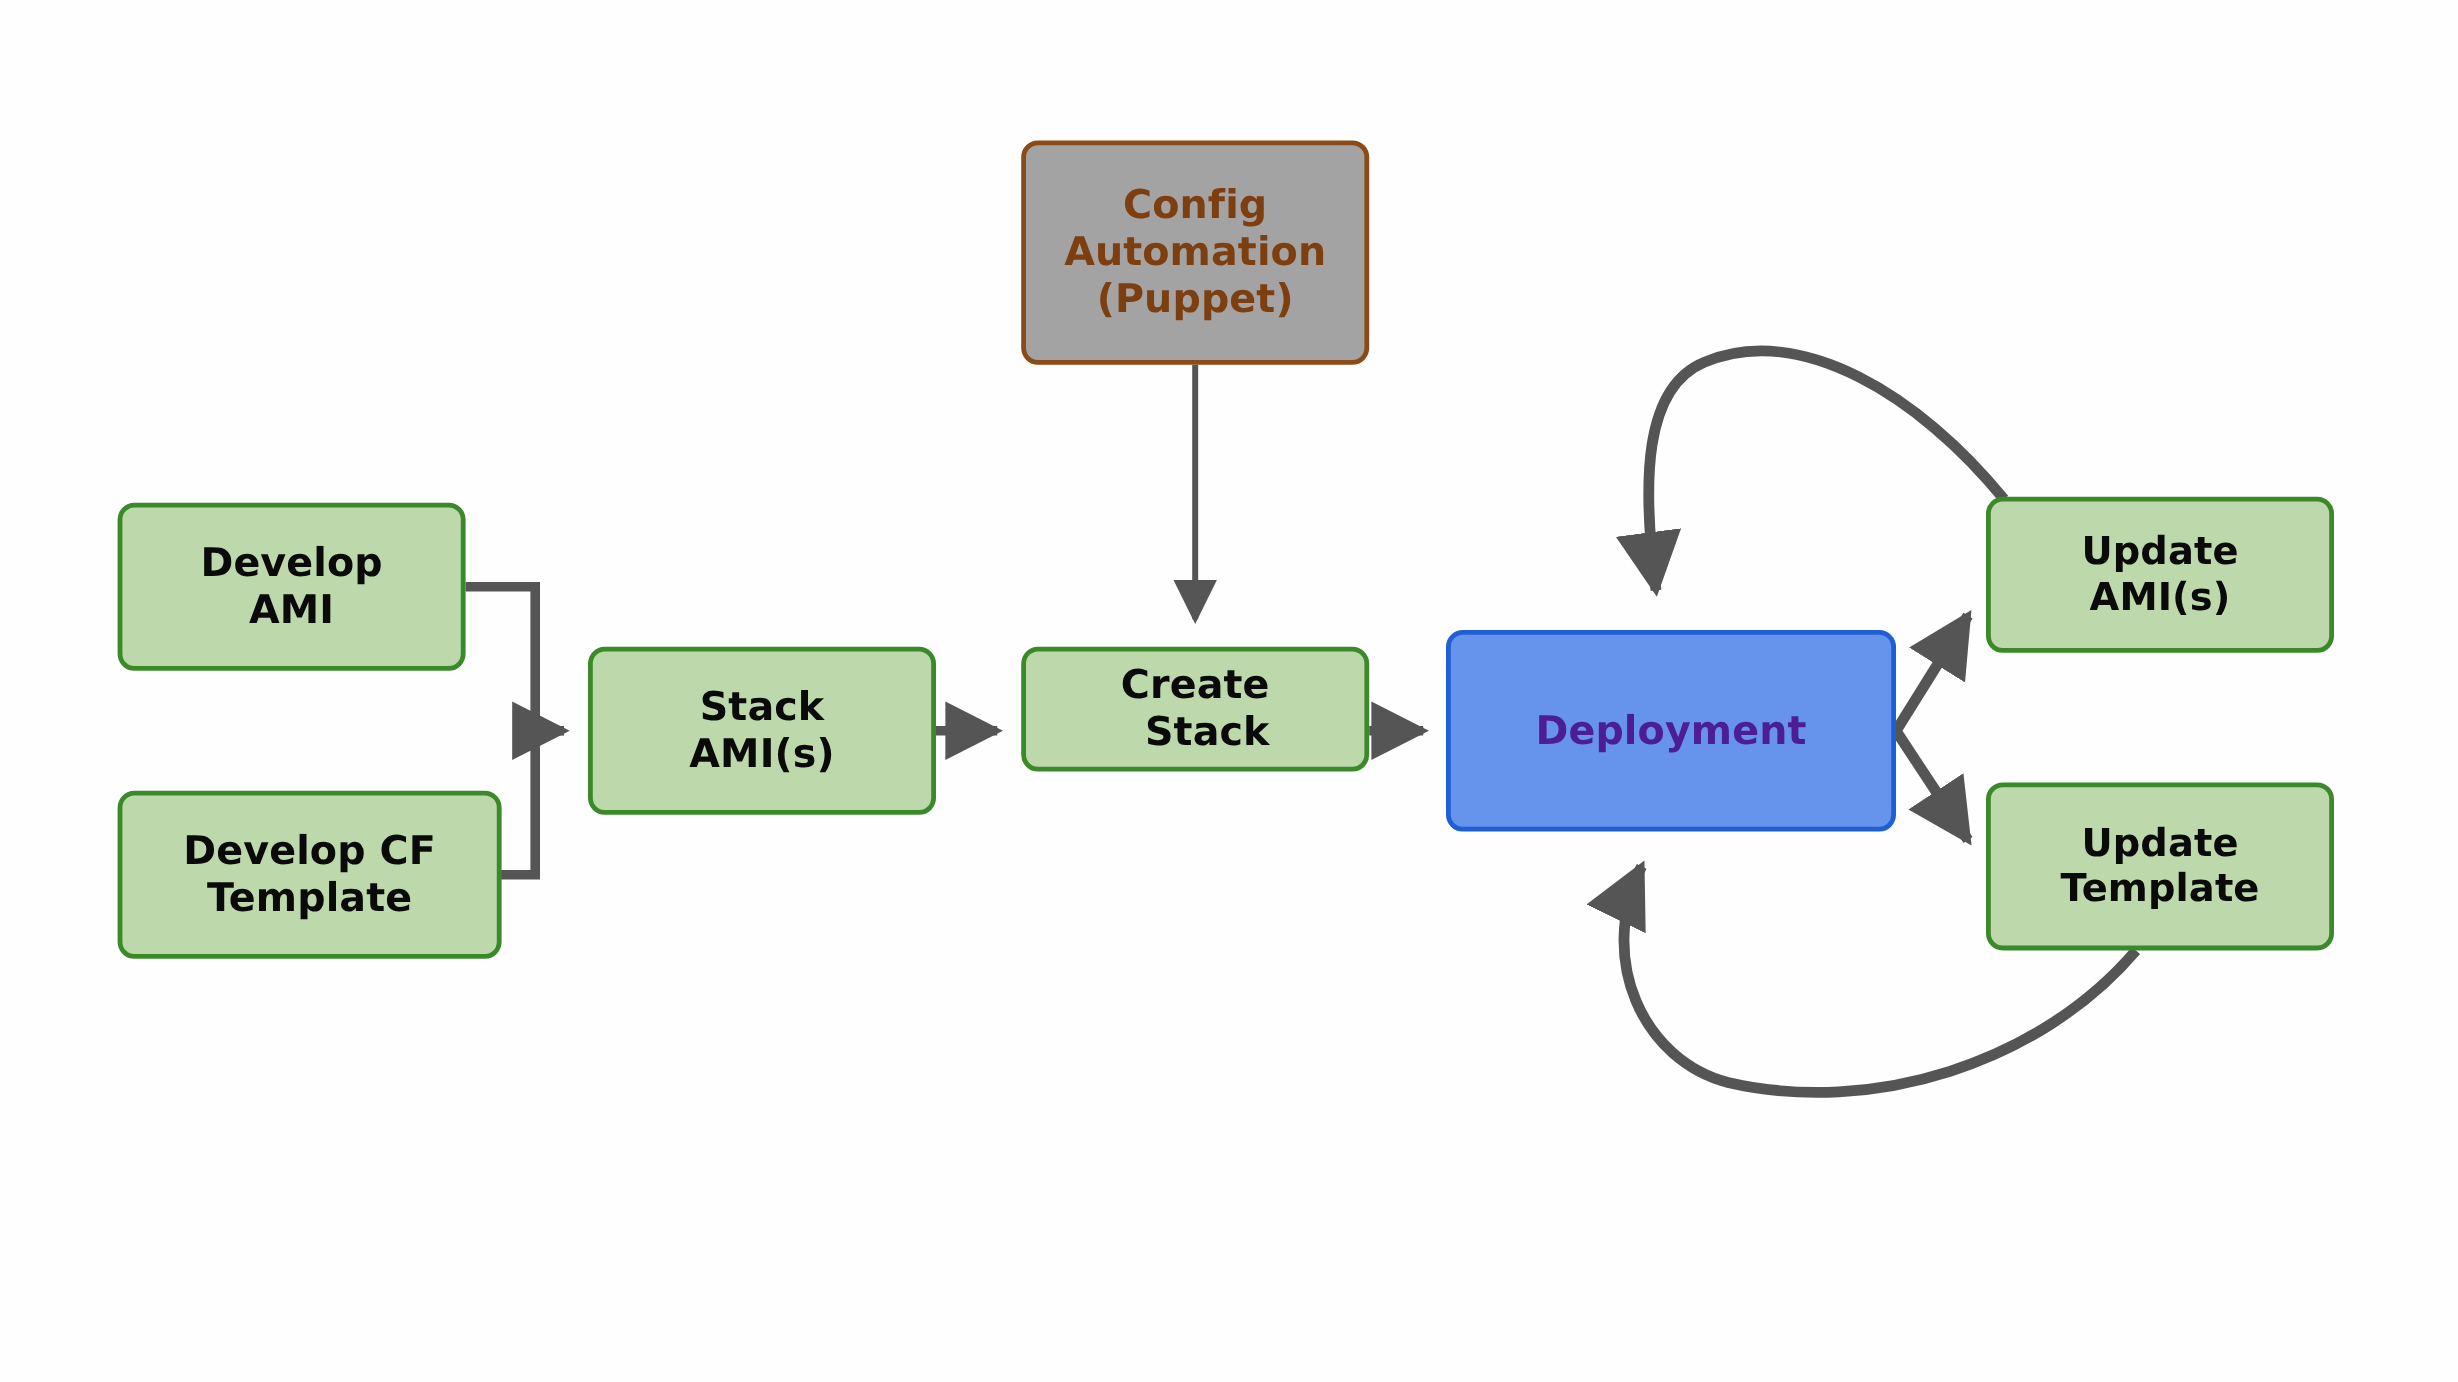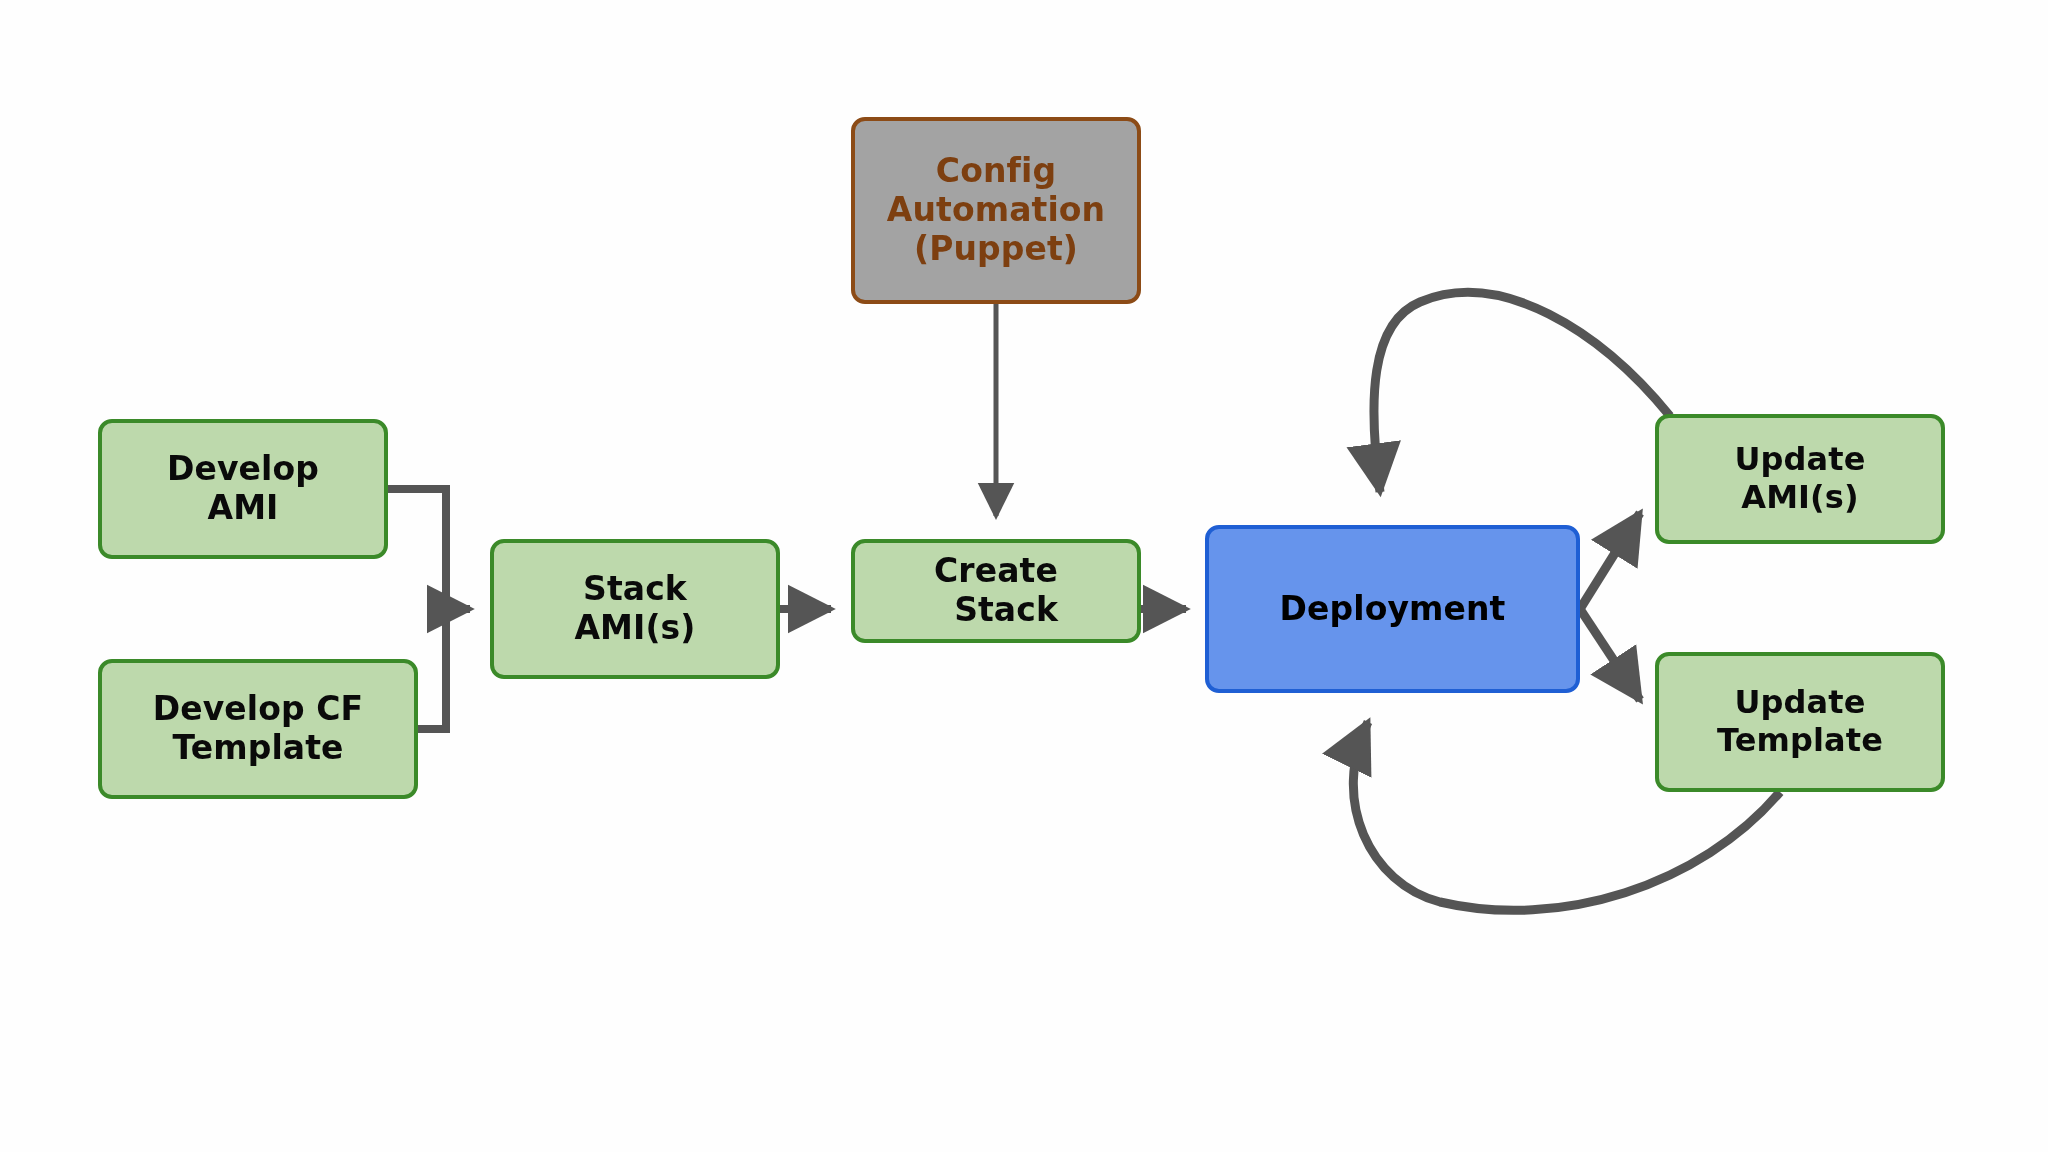--- a/index.html
+++ b/index.html
@@ -48,21 +48,21 @@
     color: #0a0a0a;
   }
   .node-orange {
     background: #a3a3a3;
     border-color: #8c4b16;
     color: #7d3f10;
   }
   .node-blue {
     background: #6694ec;
     border-color: #1f5fd4;
-    color: #000000;
+    color: #4c1d95;
   }
   .f32 { font-size: 32px; }
   .f33 { font-size: 33px; }
 </style>
 </head>
 <body>
 
 <div id="canvas">
 
   <svg id="edges" viewBox="0 0 2048 1152" width="2048" height="1152" xmlns="http://www.w3.org/2000/svg">

